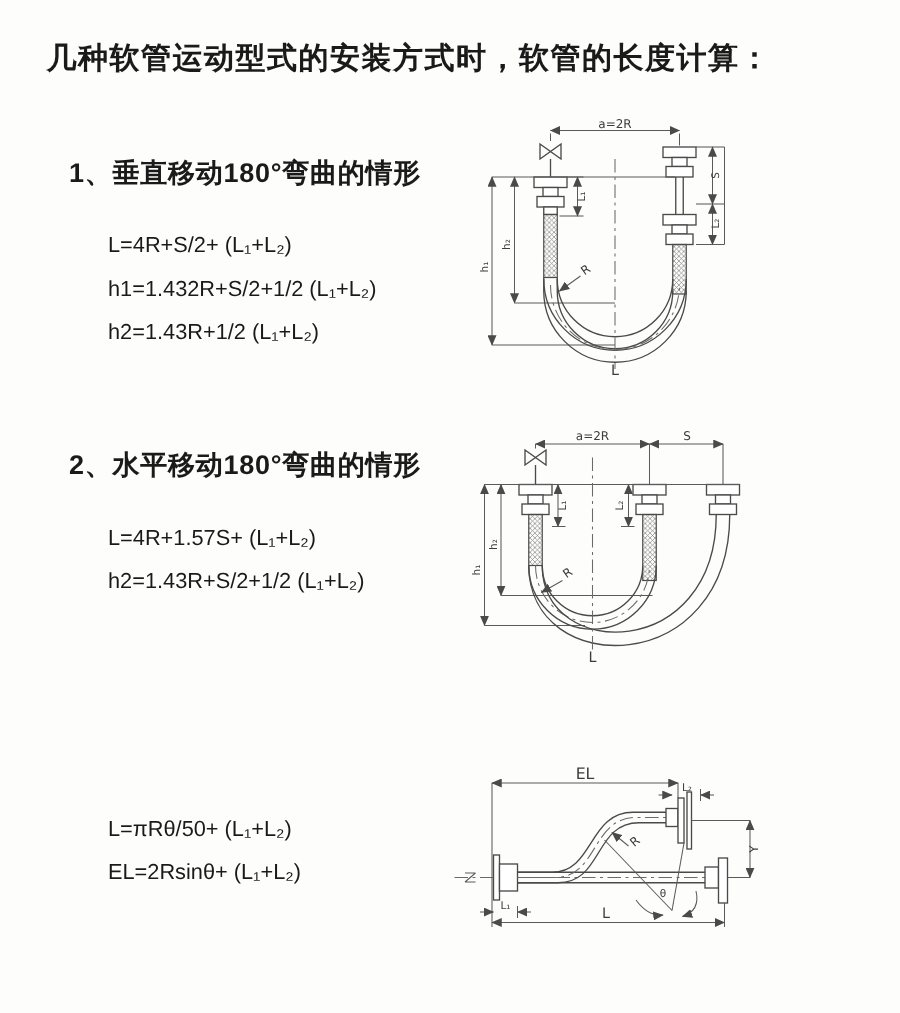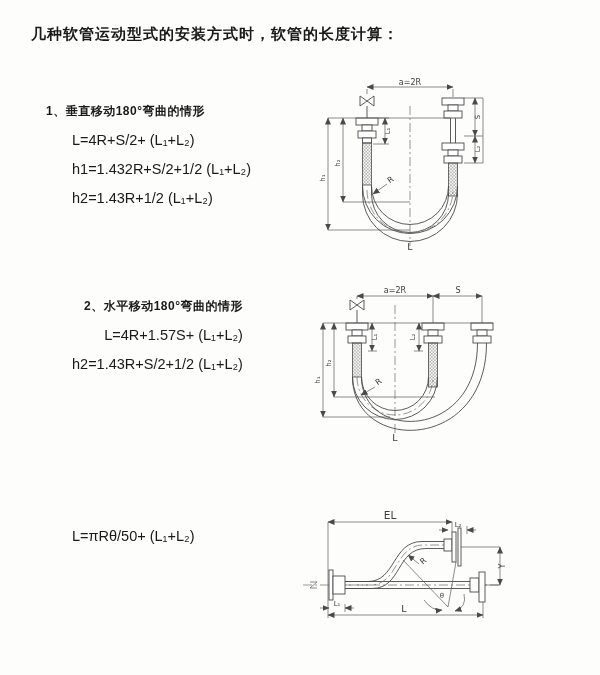--- a/index.html
+++ b/index.html
@@ -3,29 +3,29 @@
 <meta charset="utf-8">
 <style>
   html,body{margin:0;padding:0;}
   body{
     width:600px;height:675px;position:relative;overflow:hidden;
     background:#fdfdfc;
     font-family:"Liberation Sans","DejaVu Sans",sans-serif;
     color:#1a1a1a;
   }
   .page-title{
-    position:absolute;left:31px;top:25px;font-size:15px;font-weight:bold;
+    position:absolute;left:31px;top:25px;font-size:20px;font-weight:bold;
     letter-spacing:1px;
   }
   .section{position:absolute;}
   .sec1{left:46px;top:103px;}
-  .sec2{left:46px;top:298px;text-align:right;}
+  .sec2{left:46px;top:298px;}
   .sec3{left:46px;top:516px;}
-  .sec-heading{font-size:12px;font-weight:bold;letter-spacing:0.5px;}
-  .formulas{padding-left:26px;margin-top:6px;}
+  .sec-heading{font-size:18px;font-weight:bold;letter-spacing:0.5px;}
+  .formulas{padding-left:26px;margin-top:23px;}
   .formula{font-size:14.5px;line-height:29px;white-space:pre;}
   svg{position:absolute;overflow:visible;}
   #d1{left:315px;top:78px;}
   #d2{left:315px;top:285px;}
   #d3{left:298px;top:508px;}
   svg .ln{stroke:#4a4a4a;stroke-width:0.9;fill:none;}
   svg .thin{stroke:#5a5a5a;stroke-width:0.7;fill:none;}
   svg .dash{stroke:#6a6a6a;stroke-width:0.7;fill:none;stroke-dasharray:9 3 2 3;}
   svg .fit{fill:#ffffff;stroke:#4a4a4a;stroke-width:0.9;}
   svg text{fill:#3c3c3c;font-family:"DejaVu Sans",sans-serif;}
@@ -52,20 +52,21 @@
   <div class="sec-heading">2、水平移动180°弯曲的情形</div>
   <div class="formulas">
     <div class="formula">L=4R+1.57S+ (L₁+L₂)</div>
     <div class="formula">h2=1.43R+S/2+1/2 (L₁+L₂)</div>
   </div>
 </div>
 
 <div class="section sec3">
   <div class="formulas">
     <div class="formula">L=πRθ/50+ (L₁+L₂)</div>
+    <div class="formula">EL=2Rsinθ+ (L₁+L₂)</div>
   </div>
 </div>
 
 <svg id="d1" width="185" height="175" viewBox="0 0 185 175">
   <defs>
     <marker id="arr1" markerUnits="userSpaceOnUse" markerWidth="7" markerHeight="6" refX="6.5" refY="3" orient="auto-start-reverse">
       <path d="M0,0 L7,3 L0,6 Z" fill="#4a4a4a"></path>
     </marker>
     <pattern id="braid1" patternUnits="userSpaceOnUse" width="3.2" height="3.2">
       <path d="M0,0 L3.2,3.2 M3.2,0 L0,3.2" stroke="#8a8a8a" stroke-width="0.5"></path>

